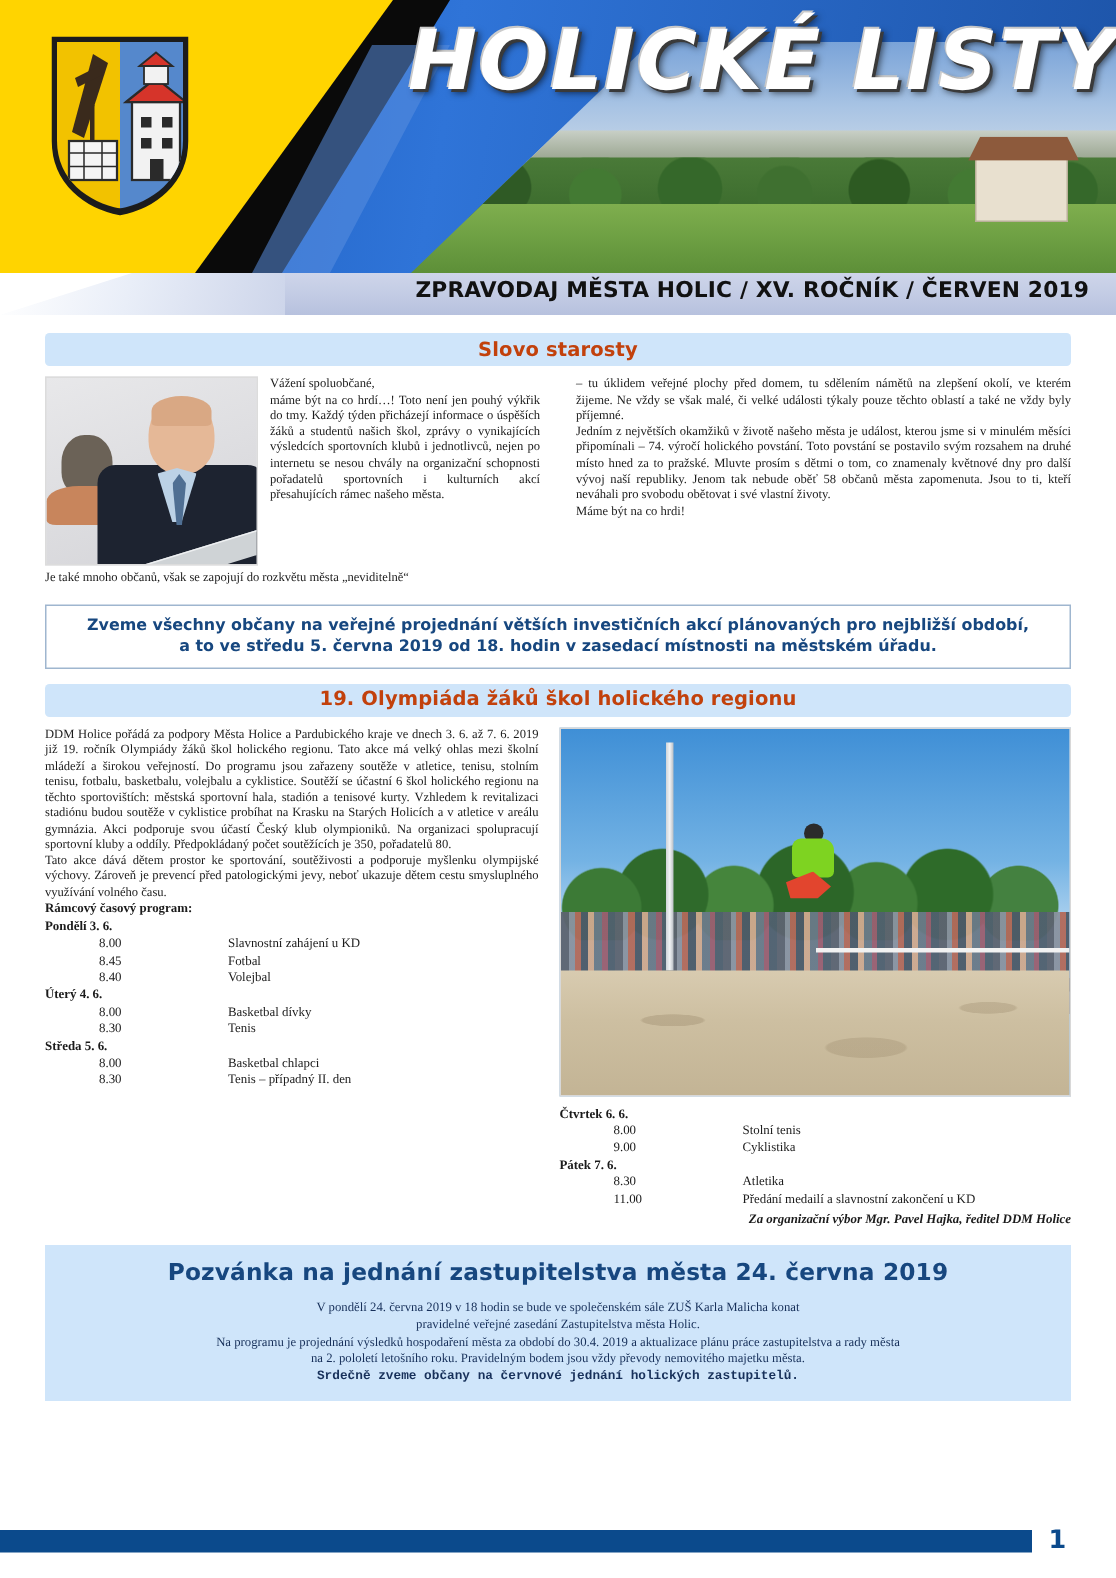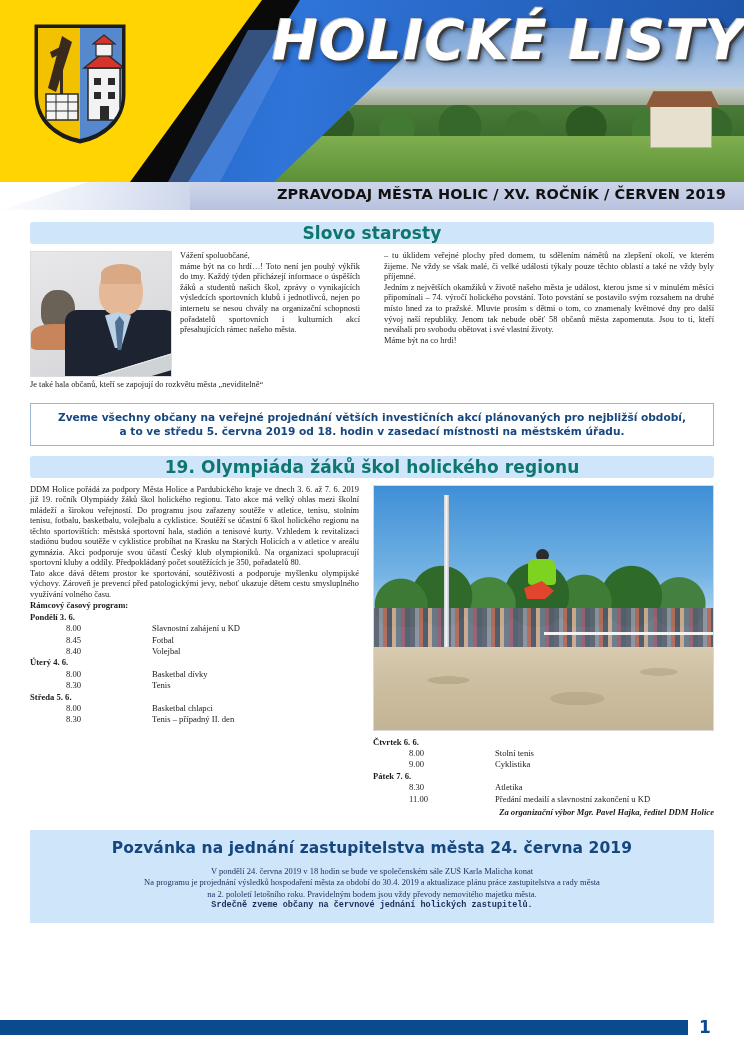--- a/index.html
+++ b/index.html
@@ -139,22 +139,22 @@
   .section-bar {
     height: 22px;
     background: #cfe5fa;
     border-radius: 3px;
     display: flex; align-items: center; justify-content: center;
     margin-bottom: 7px;
   }
   .section-bar .t {
     font-family: "DejaVu Sans", sans-serif;
     font-weight: bold;
-    font-size: 17px;
-    color: #0f766e;
+    font-size: 13px;
+    color: #c2410c;
     letter-spacing: .1px;
   }
 
   
   .mayor-wrap { position: relative; }
   .mayor-cols {
     display: flex; gap: 24px;
   }
   .col { width: 341px; }
   .mayor-photo {
@@ -445,21 +445,21 @@
           </div>
       </div>
       <div class="col">
         <div class="body-text">
             <p>– tu úklidem veřejné plochy před domem, tu sdělením námětů na zlepšení okolí, ve kterém žijeme. Ne vždy se však malé, či velké události týkaly pouze těchto oblastí a také ne vždy byly příjemné.</p>
             <p>Jedním z největších okamžiků v životě našeho města je událost, kterou jsme si v minulém měsíci připomínali – 74. výročí holického povstání. Toto povstání se postavilo svým rozsahem na druhé místo hned za to pražské. Mluvte prosím s dětmi o tom, co znamenaly květnové dny pro další vývoj naší republiky. Jenom tak nebude oběť 58 občanů města zapomenuta. Jsou to ti, kteří neváhali pro svobodu obětovat i své vlastní životy.</p>
             <p>Máme být na co hrdi!</p>
           </div>
       </div>
     </div>
-    <div class="mayor-fullline">Je také hala občanů, kteří se zapojují do rozkvětu města „neviditelně“</div>
+    <div class="mayor-fullline">Je také mnoho občanů, však se zapojují do rozkvětu města „neviditelně“</div>
   </div>
 
   <div class="callout">
     <span class="l">Zveme všechny občany na veřejné projednání větších investičních akcí plánovaných pro nejbližší období,</span>
     <span class="l">a to ve středu 5. června 2019 od 18. hodin v zasedací místnosti na městském úřadu.</span>
   </div>
 
   <div class="section-bar">
     <span class="t">19. Olympiáda žáků škol holického regionu</span>
   </div>
@@ -545,20 +545,21 @@
           <span class="ev">Předání medailí a slavnostní zakončení u KD</span>
         </div>
         <div class="sig">Za organizační výbor Mgr. Pavel Hajka, ředitel DDM Holice</div>
       </div>
     </div>
   </div>
 
   <div class="invite">
     <div class="h">Pozvánka na jednání zastupitelstva města 24. června 2019</div>
     <span class="l">V pondělí 24. června 2019 v 18 hodin se bude ve společenském sále ZUŠ Karla Malicha konat</span>
+    <span class="l">pravidelné veřejné zasedání Zastupitelstva města Holic.</span>
     <span class="l">Na programu je projednání výsledků hospodaření města za období do 30.4. 2019 a aktualizace plánu práce zastupitelstva a rady města</span>
     <span class="l">na 2. pololetí letošního roku. Pravidelným bodem jsou vždy převody nemovitého majetku města.</span>
     <span class="l bold">Srdečně zveme občany na červnové jednání holických zastupitelů.</span>
   </div>
 </div>
 
 <div class="footer">
   <div class="bar"></div>
   <div class="pg">1</div>
 </div>

